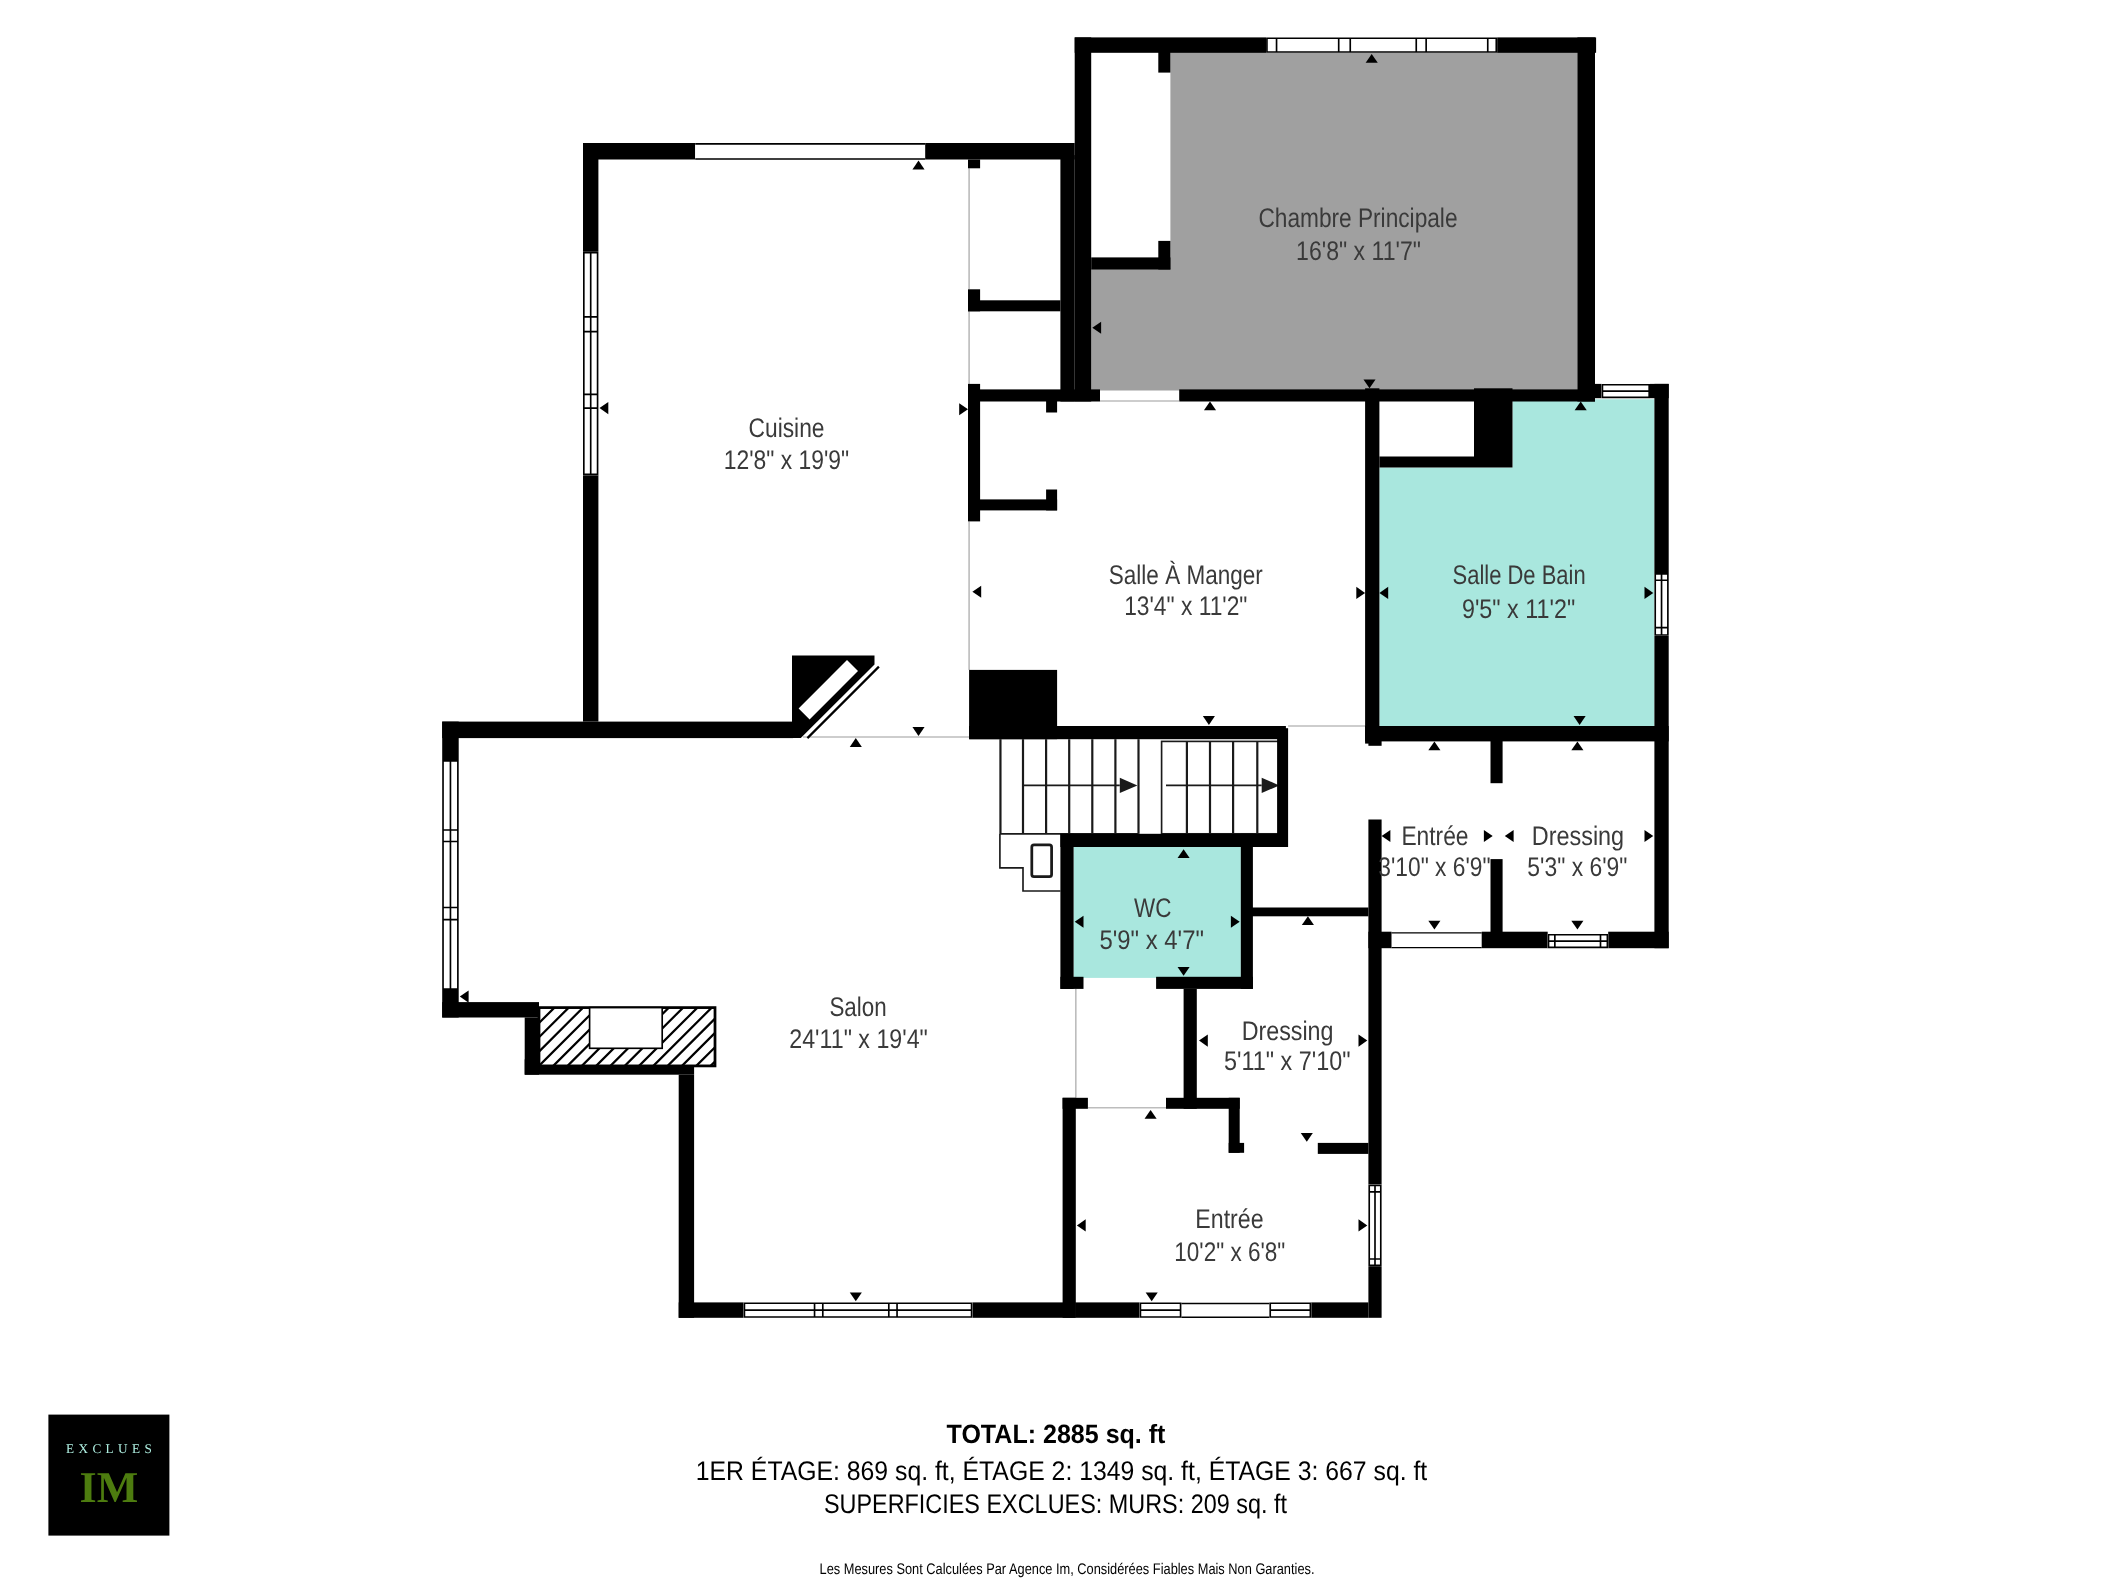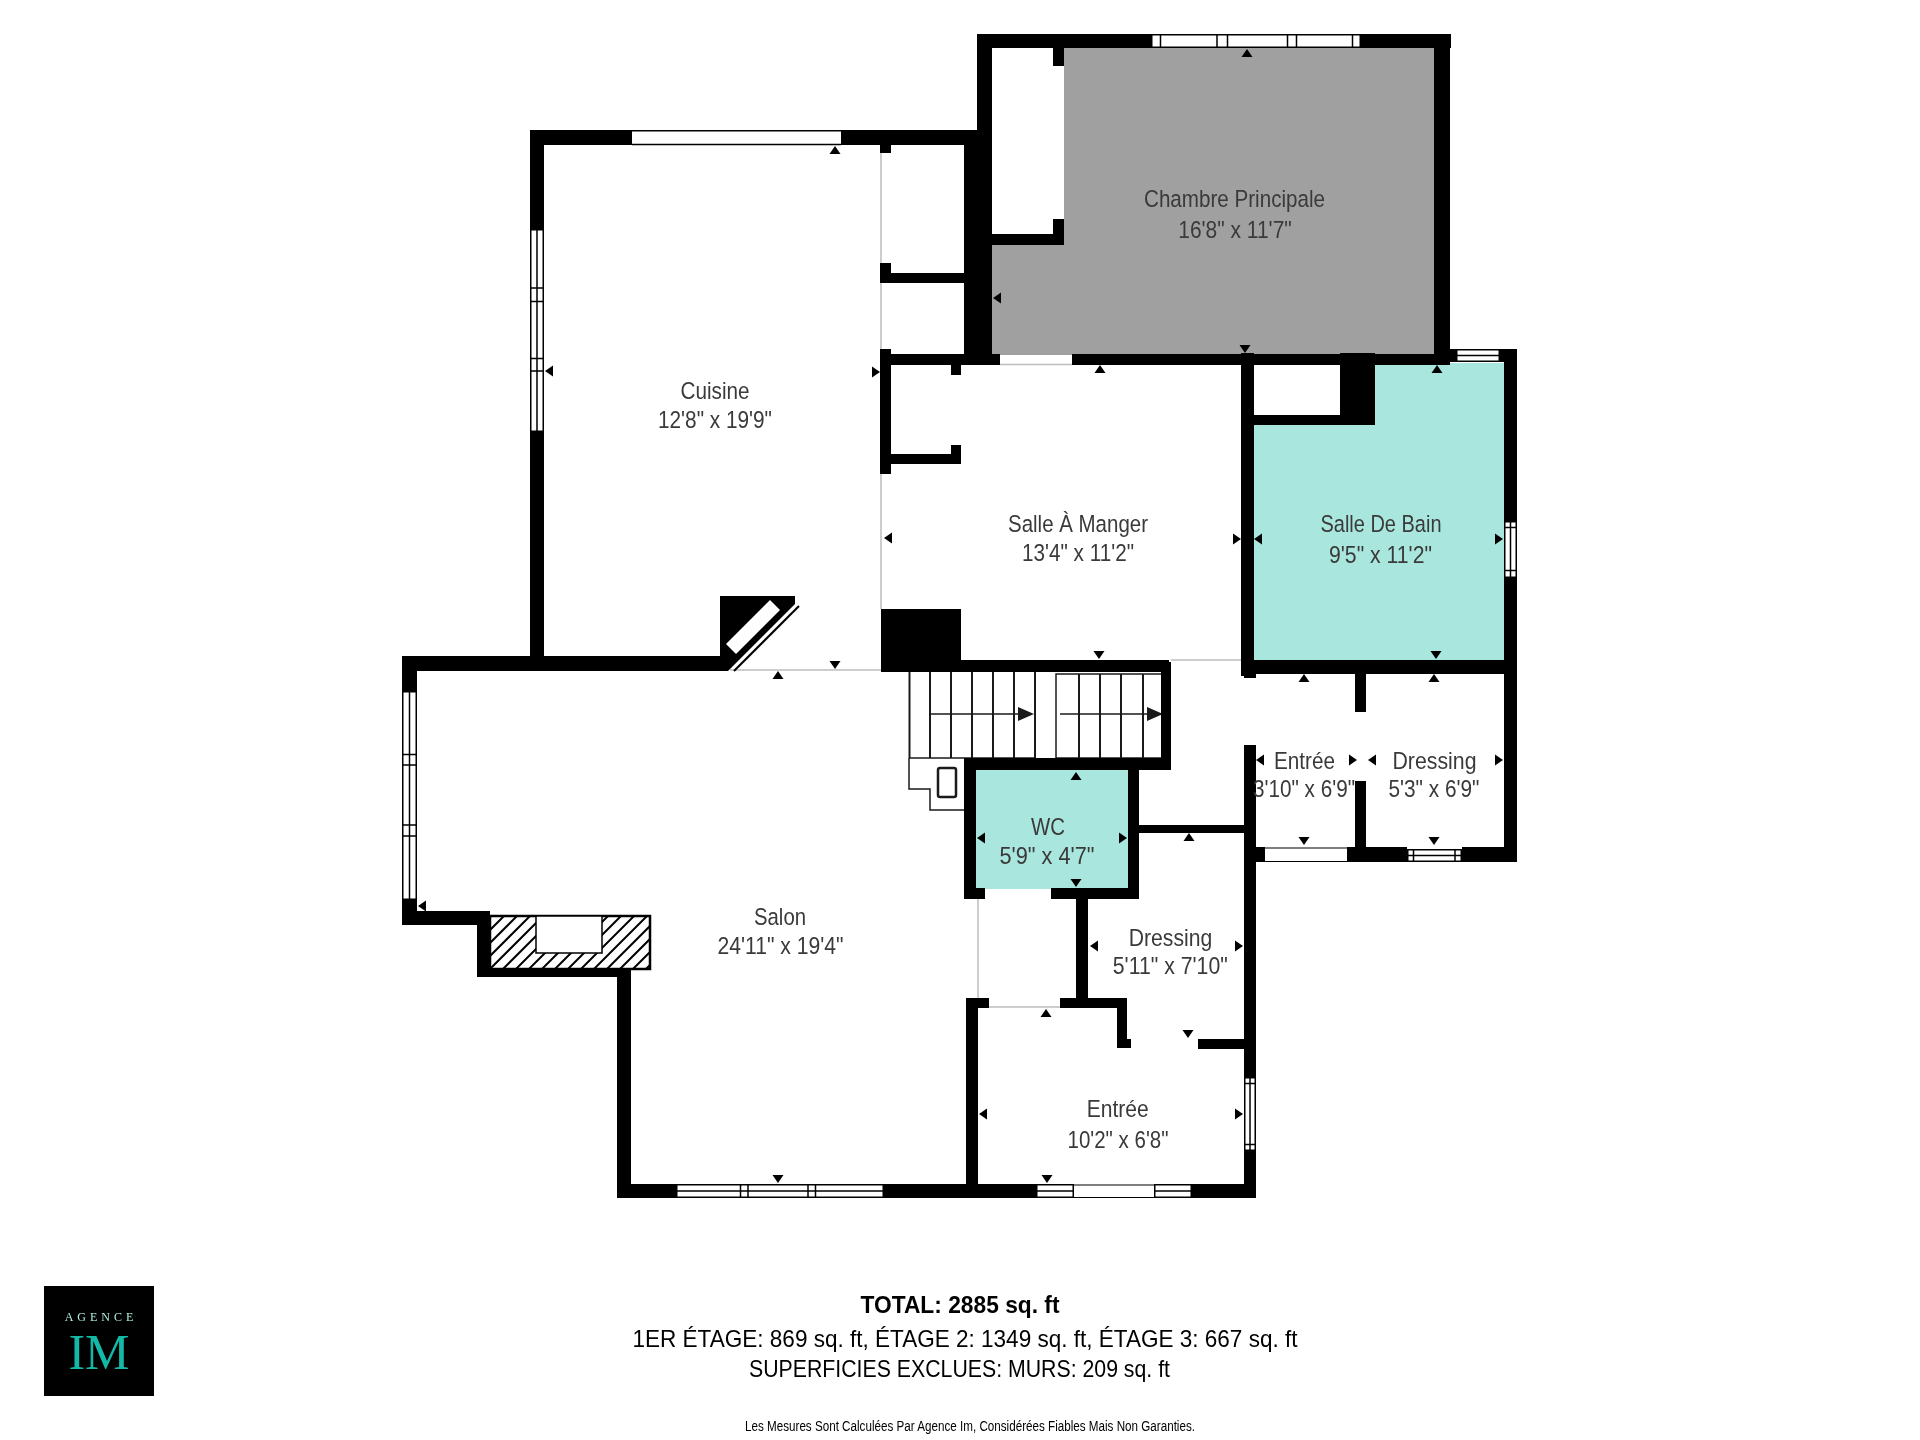--- a/index.html
+++ b/index.html
@@ -3,21 +3,21 @@
 <meta charset="utf-8">
 <style>
   html,body { margin:0; padding:0; background:#ffffff; }
   * { box-sizing: border-box; }
   .page { position:relative; width:1815px; height:1440px; background:#fff;
            font-family:"Liberation Sans", sans-serif; overflow:hidden; }
   .logo { position:absolute; left:44px; top:1286px; width:110px; height:110px;
            background:#000; text-align:center; }
   .logo .a { font-family:"Liberation Serif", serif; color:#aff0e2; font-size:12px;
               letter-spacing:4px; margin-top:24px; margin-left:4px; }
-  .logo .im { font-family:"Liberation Serif", serif; color:#14b8a6; font-size:50px; font-weight:normal;
+  .logo .im { font-family:"Liberation Serif", serif; color:#4d7c0f; font-size:40px; font-weight:bold;
                line-height:44px; margin-top:5px; }
 </style>
 </head>
 <body>
 <div class="page">
 
 <svg width="1920" height="1440" viewBox="0 0 1920 1440" style="position:absolute;left:0;top:0">
 
 <polygon points="1064,47 1434,47 1434,355 992,355 992,244 1064,244" fill="#a0a0a0"></polygon>
 
@@ -370,16 +370,16 @@
 <text x="960" y="1304" font-size="24" font-weight="bold" fill="#000" text-anchor="middle" dominant-baseline="central" textLength="199" lengthAdjust="spacingAndGlyphs" font-family="Liberation Sans, sans-serif">TOTAL: 2885 sq. ft</text>
 
 <text x="965" y="1338" font-size="24.5" font-weight="normal" fill="#000" text-anchor="middle" dominant-baseline="central" textLength="665" lengthAdjust="spacingAndGlyphs" font-family="Liberation Sans, sans-serif">1ER ÉTAGE: 869 sq. ft, ÉTAGE 2: 1349 sq. ft, ÉTAGE 3: 667 sq. ft</text>
 
 <text x="959.5" y="1368" font-size="24.5" font-weight="normal" fill="#000" text-anchor="middle" dominant-baseline="central" textLength="421" lengthAdjust="spacingAndGlyphs" font-family="Liberation Sans, sans-serif">SUPERFICIES EXCLUES: MURS: 209 sq. ft</text>
 
 <text x="970" y="1425.5" font-size="14" font-weight="normal" fill="#000" text-anchor="middle" dominant-baseline="central" textLength="450" lengthAdjust="spacingAndGlyphs" font-family="Liberation Sans, sans-serif">Les Mesures Sont Calculées Par Agence Im, Considérées Fiables Mais Non Garanties.</text>
 </svg>
 
 <div class="logo">
-      <div class="a">AGENCE</div>
+      <div class="a">EXCLUES</div>
       <div class="im">IM</div>
     </div>
 </div>
 
 </body></html>

